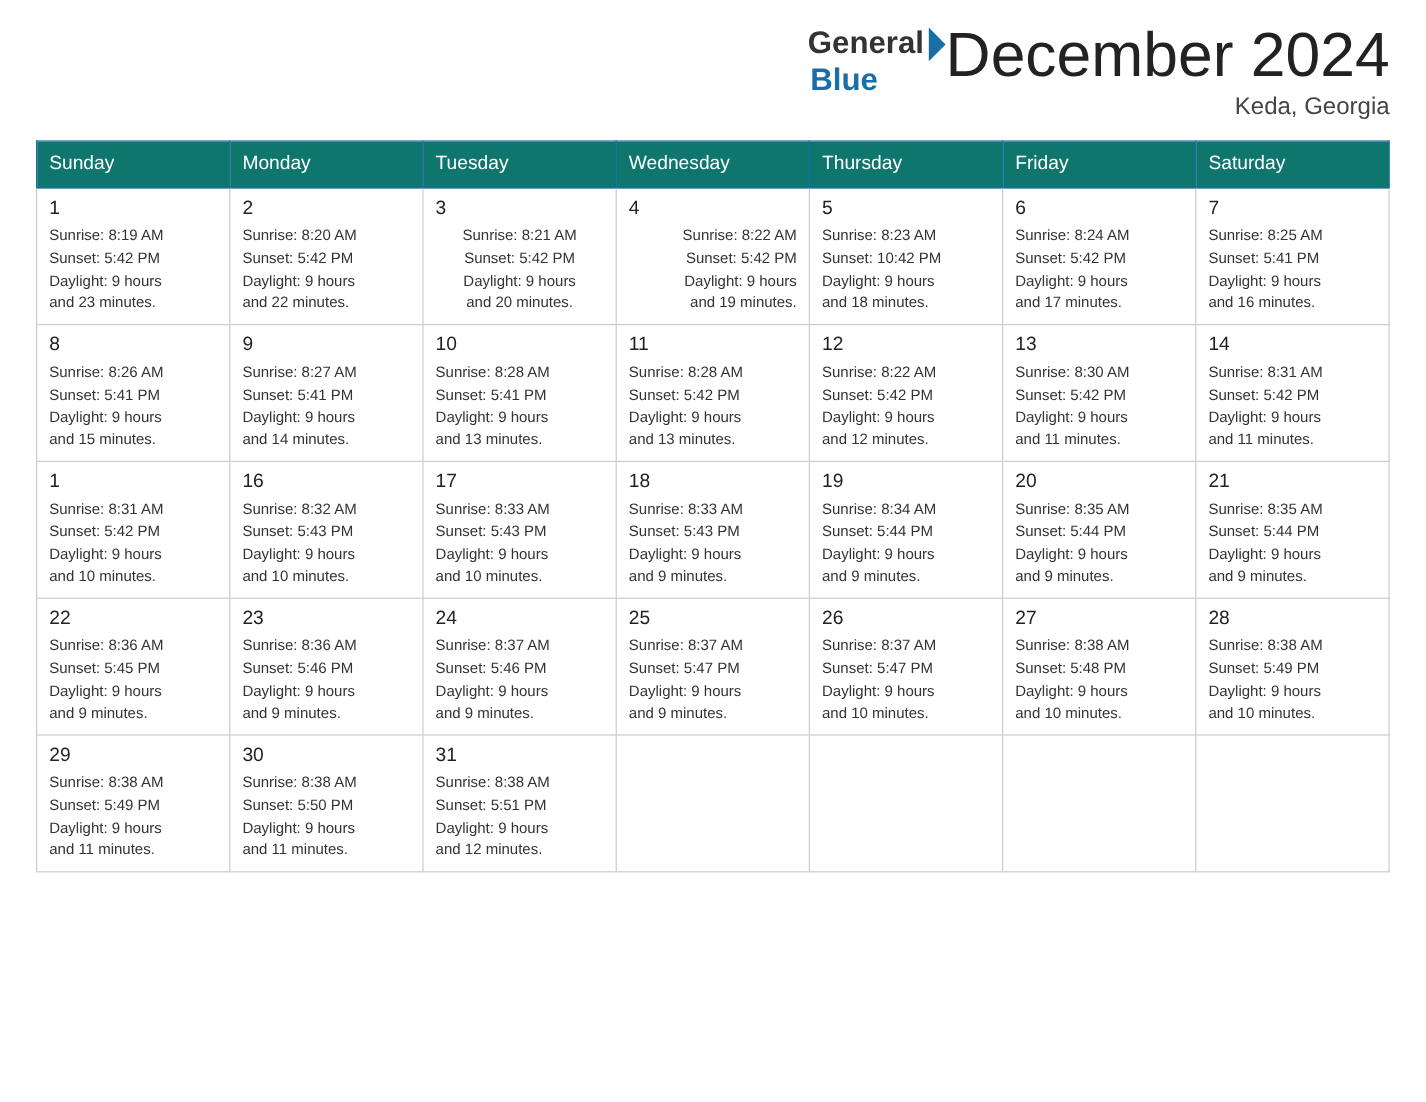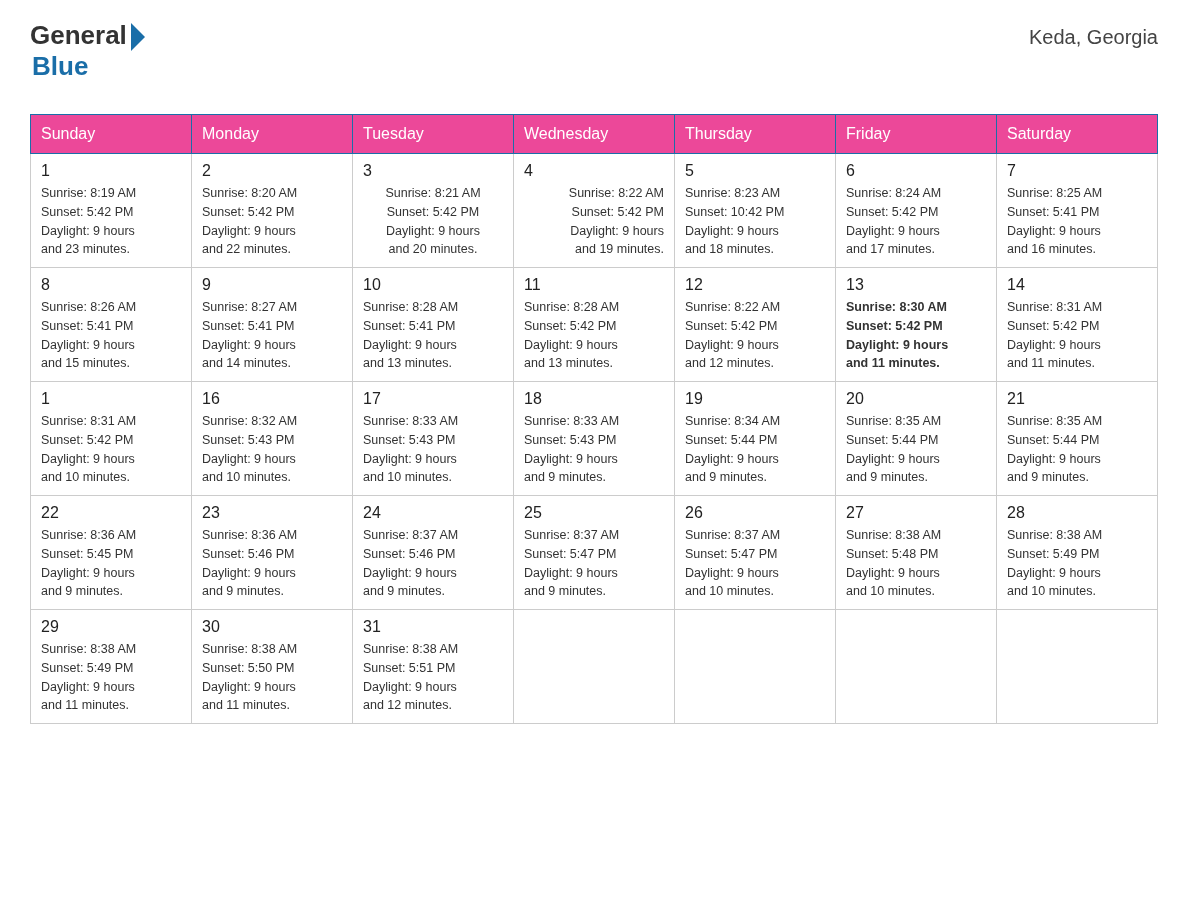--- a/index.html
+++ b/index.html
@@ -5,23 +5,23 @@
     * { box-sizing: border-box; margin: 0; padding: 0; }
     body {
       font-family: Arial, sans-serif;
       background: #fff;
       padding: 20px 30px;
       width: 1188px;
       min-height: 918px;
     }
     .header {
       display: flex;
-      justify-content: space-between;
+      justify-content: flex-end;
       align-items: flex-start;
-      margin-bottom: 32px;
+      margin-bottom: 16px;
     }
     .logo {
       display: flex;
       flex-direction: column;
       align-items: flex-start;
     }
     .logo-top {
       display: flex;
       align-items: center;
     }
@@ -58,21 +58,21 @@
       font-size: 20px;
       color: #444;
       margin-top: 6px;
     }
     .calendar {
       width: 100%;
       border-collapse: collapse;
       border: 1px solid #aaa;
     }
     .calendar th {
-      background-color: #ec4899;
+      background-color: #0f766e;
       color: #fff;
       padding: 10px 10px;
       font-size: 16px;
       font-weight: normal;
       text-align: left;
       border: 1px solid #1a6ea8;
     }
     .calendar td {
       vertical-align: top;
       padding: 8px 10px;
@@ -104,20 +104,21 @@
 
 <div class="header">
   <div class="logo">
     <div class="logo-top">
       <span class="logo-general">General</span>
       <div class="logo-arrow"></div>
     </div>
     <span class="logo-blue">Blue</span>
   </div>
   <div class="title-section">
+    <div class="month-title">December 2024</div>
     <div class="location">Keda, Georgia</div>
   </div>
 </div>
 
 <table class="calendar">
   <thead>
     <tr>
     <th>Sunday</th>
         <th>Monday</th>
         <th>Tuesday</th>
@@ -210,21 +211,21 @@
         </td>
         <td>
           <span class="day-number">12</span>
           <div class="day-info" style="white-space: pre-line;">Sunrise: 8:22 AM
 Sunset: 5:42 PM
 Daylight: 9 hours
 and 12 minutes.</div>
         </td>
         <td>
           <span class="day-number">13</span>
-          <div class="day-info" style="white-space: pre-line; font-weight: bold;">Sunrise: 8:30 AM
+          <div class="day-info" style="white-space: pre-line;">Sunrise: 8:30 AM
 Sunset: 5:42 PM
 Daylight: 9 hours
 and 11 minutes.</div>
         </td>
         <td>
           <span class="day-number">14</span>
           <div class="day-info" style="white-space: pre-line;">Sunrise: 8:31 AM
 Sunset: 5:42 PM
 Daylight: 9 hours
 and 11 minutes.</div>

